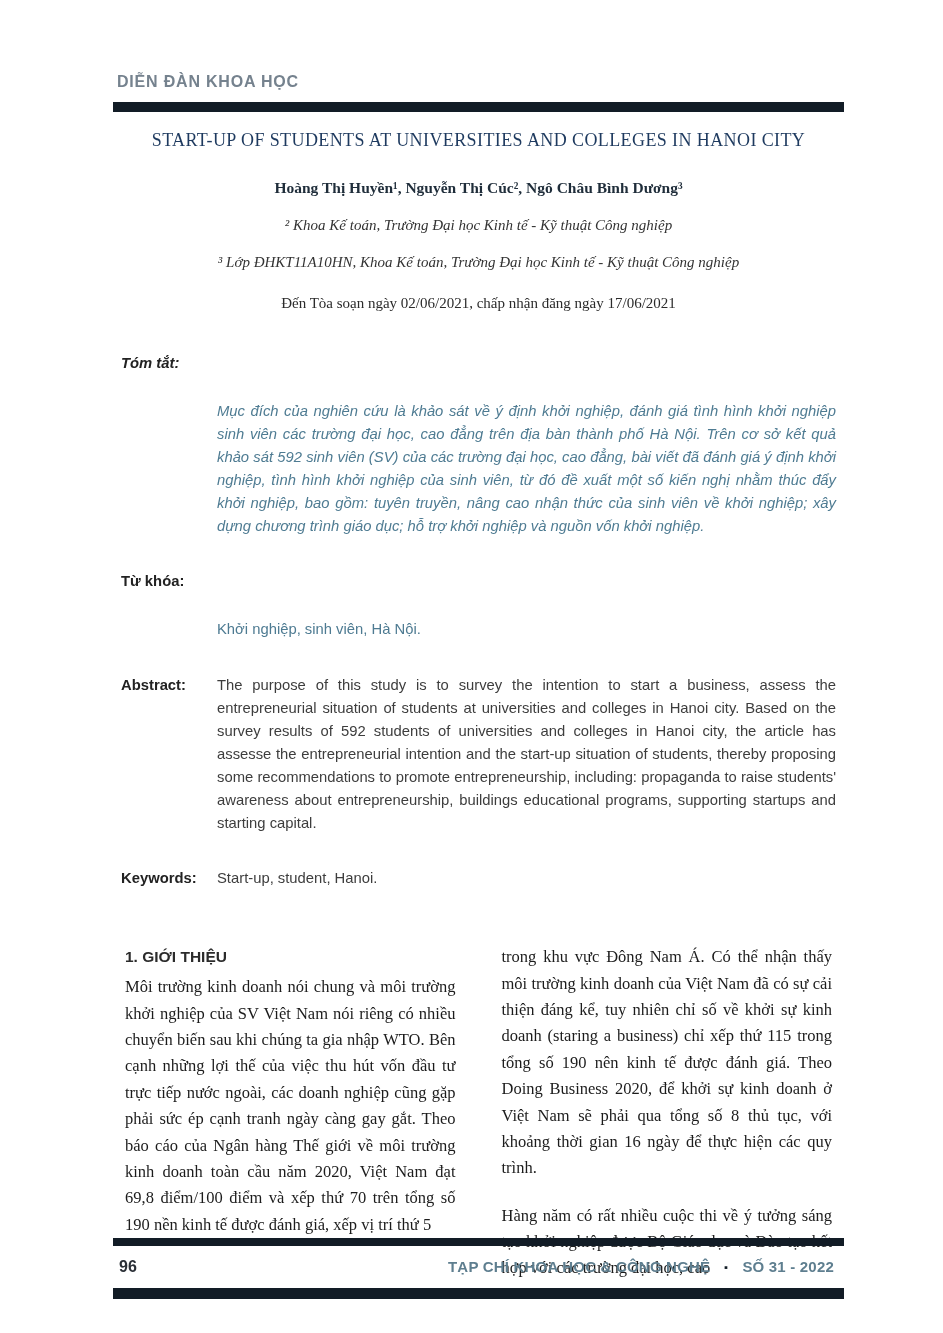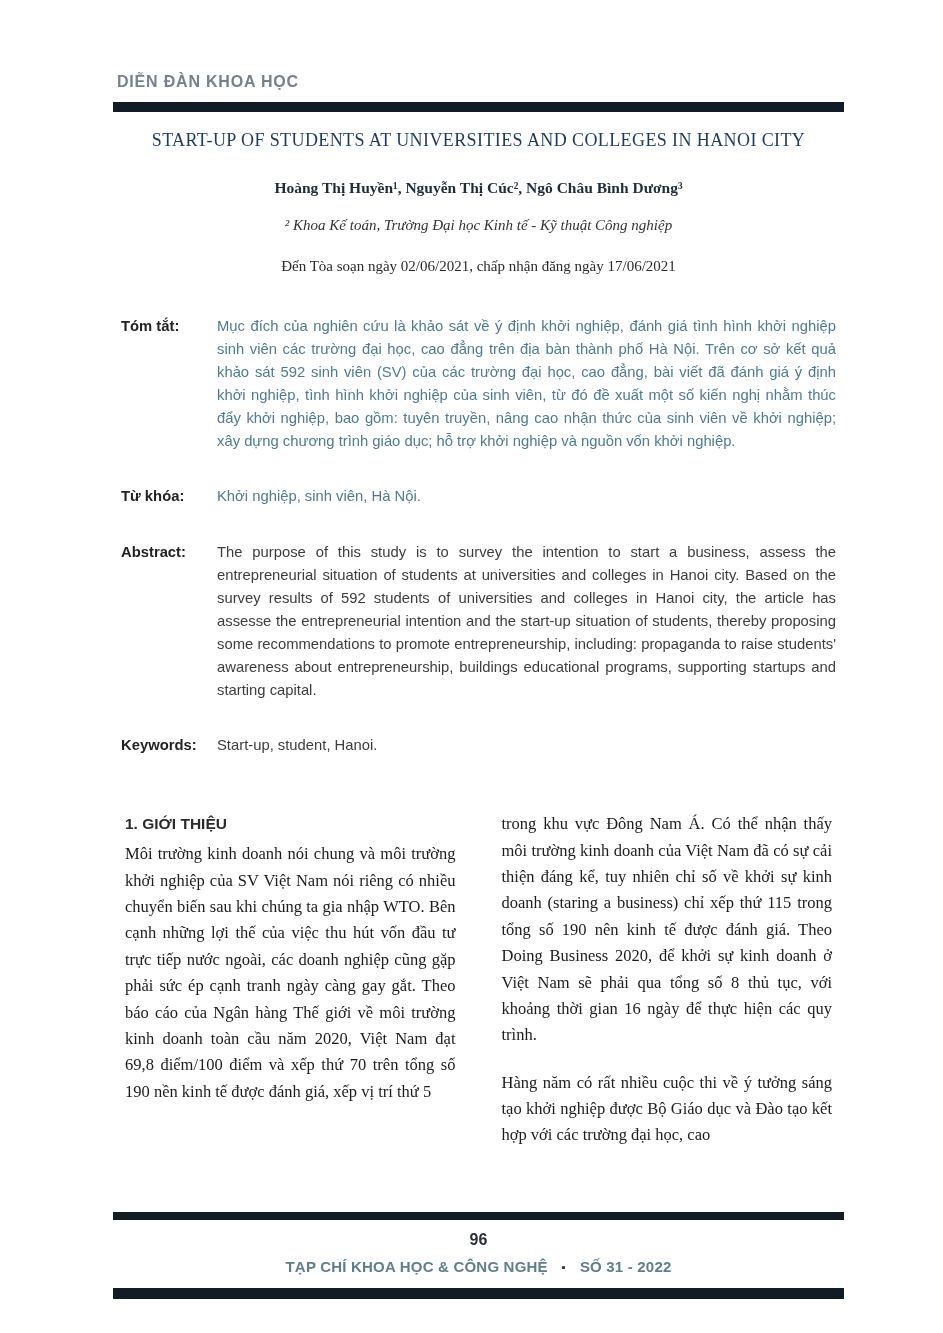--- a/index.html
+++ b/index.html
@@ -71,34 +71,34 @@
     color: #2b2b2b;
   }
 
   
   .meta-row {
     display: flex;
     margin-top: 16px;
     font-family: "Liberation Sans", sans-serif;
     font-size: 14.8px;
   }
-  .meta-row.firstrow { margin-top: 28px; }
+  .meta-row.firstrow { margin-top: 28px; font-style: italic; }
   .meta-label {
     flex: 0 0 96px;
     width: 96px;
     font-weight: bold;
     color: #222222;
     line-height: 1.56;
   }
   .meta-text {
     flex: 1;
     text-align: justify;
     line-height: 1.56;
   }
-  .meta-text.teal { color: var(--abstract-teal, #4e7b92); }
+  .meta-text.teal { color: var(--abstract-teal, #4e7b92); margin-top: 48px; }
   .meta-text.dark { color: #3d3d3d; }
 
   
   .body-cols {
     margin-top: 34px;
     display: flex;
     gap: 30px;
   }
   .col { width: 354px; }
   .section-heading {
@@ -127,21 +127,20 @@
     height: 2px;
     background: var(--bar, #121c26);
   }
   .footer-row {
     display: flex;
     justify-content: space-between;
     align-items: center;
     padding: 7px 2px 7px 2px;
     font-family: "Liberation Sans", sans-serif;
     font-weight: bold;
-    flex-direction: column;
   }
   .page-number { font-size: 16px; color: #2a2f36; }
   .journal-line {
     font-size: 15px;
     color: var(--footer-teal, #5e7e8f);
     letter-spacing: 0.2px;
   }
   .journal-line .sep {
     display: inline-block;
     margin: 0 6px;
@@ -162,20 +161,21 @@
 
     <div class="header-label">DIỄN ĐÀN KHOA HỌC</div>
     <div class="header-bar"></div>
 
 
     <div class="title-en">START-UP OF STUDENTS AT UNIVERSITIES AND COLLEGES IN HANOI CITY</div>
 
     <div class="authors">Hoàng Thị Huyền¹, Nguyễn Thị Cúc², Ngô Châu Bình Dương³</div>
 
     <div class="affiliation">² Khoa Kế toán, Trường Đại học Kinh tế - Kỹ thuật Công nghiệp</div>
+    <div class="affiliation">³ Lớp ĐHKT11A10HN, Khoa Kế toán, Trường Đại học Kinh tế - Kỹ thuật Công nghiệp</div>
 
     <div class="received">Đến Tòa soạn ngày 02/06/2021, chấp nhận đăng ngày 17/06/2021</div>
 
     <div class="meta-row firstrow">
       <div class="meta-label">Tóm tắt:</div>
       <div class="meta-text teal">Mục đích của nghiên cứu là khảo sát về ý định khởi nghiệp, đánh giá tình hình khởi nghiệp sinh viên các trường đại học, cao đẳng trên địa bàn thành phố Hà Nội. Trên cơ sở kết quả khảo sát 592 sinh viên (SV) của các trường đại học, cao đẳng, bài viết đã đánh giá ý định khởi nghiệp, tình hình khởi nghiệp của sinh viên, từ đó đề xuất một số kiến nghị nhằm thúc đẩy khởi nghiệp, bao gồm: tuyên truyền, nâng cao nhận thức của sinh viên về khởi nghiệp; xây dựng chương trình giáo dục; hỗ trợ khởi nghiệp và nguồn vốn khởi nghiệp.</div>
     </div>
 
     <div class="meta-row">
       <div class="meta-label">Từ khóa:</div>

